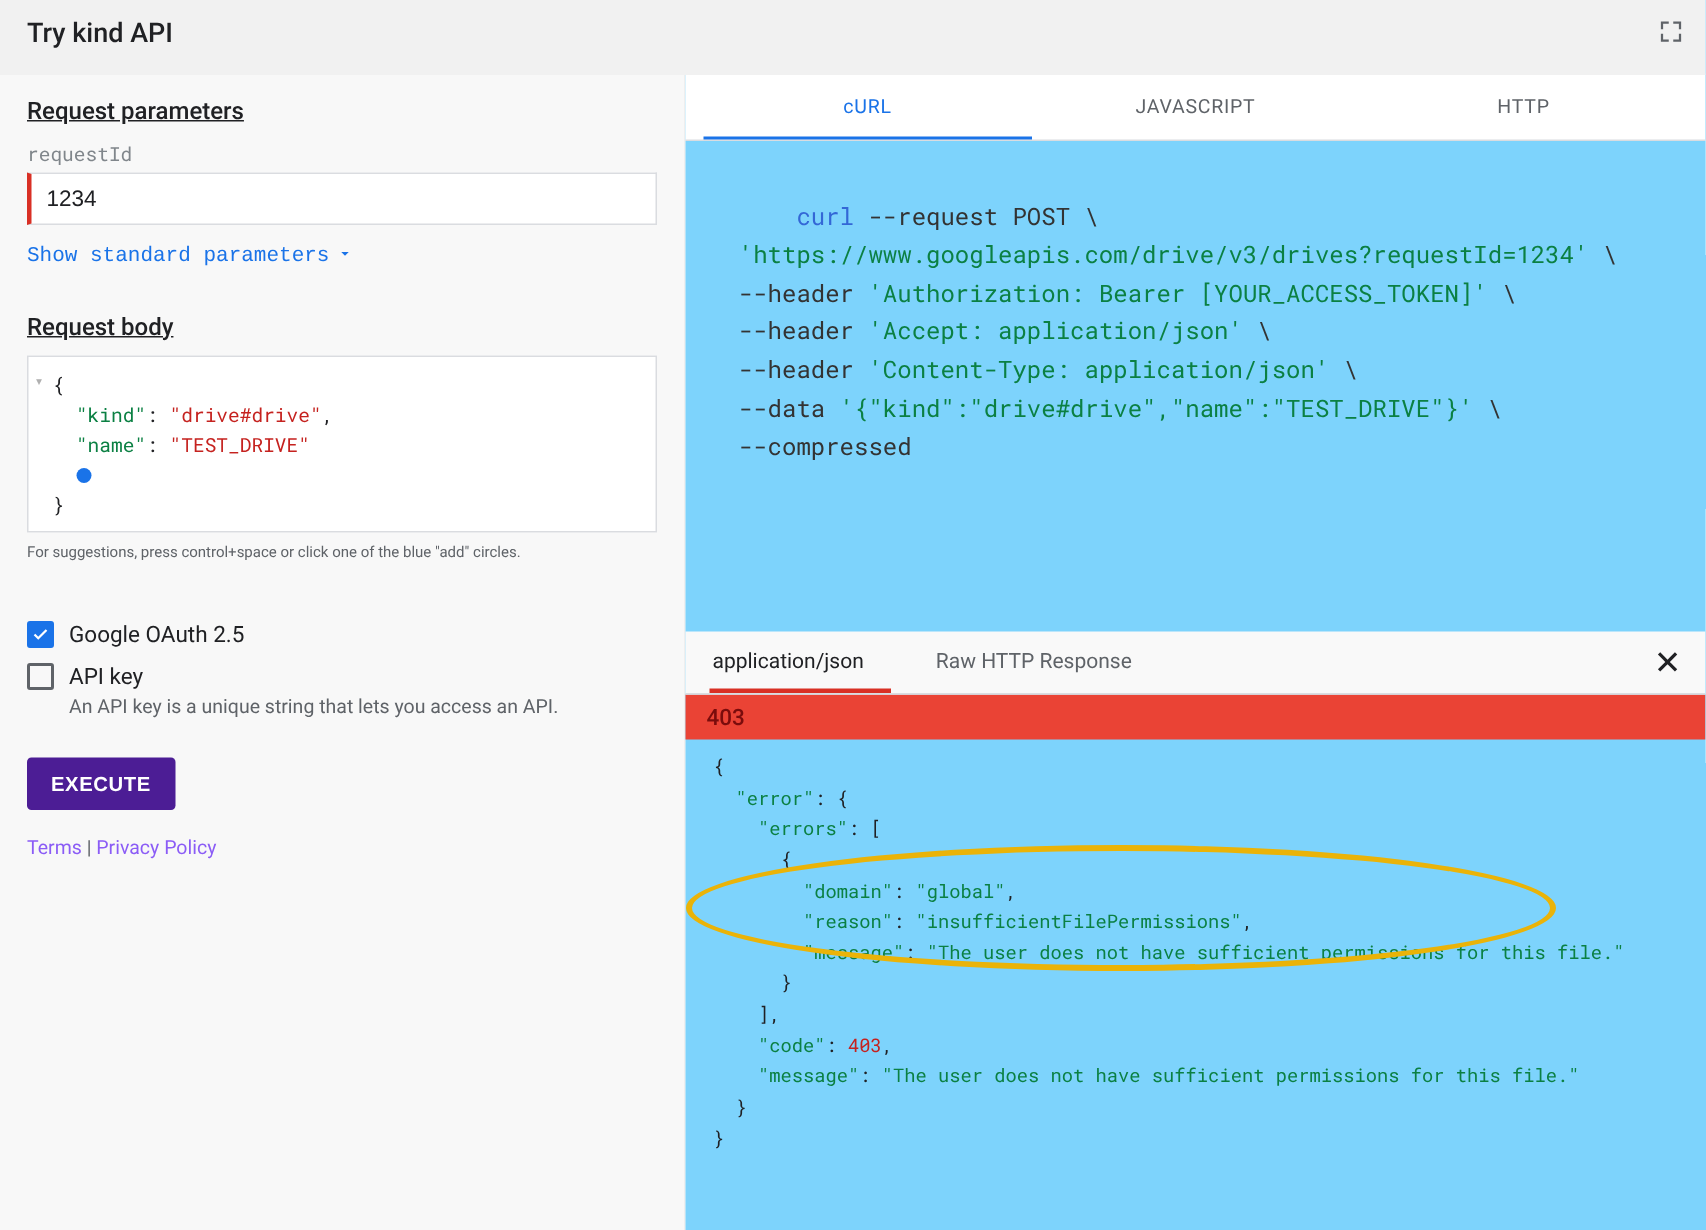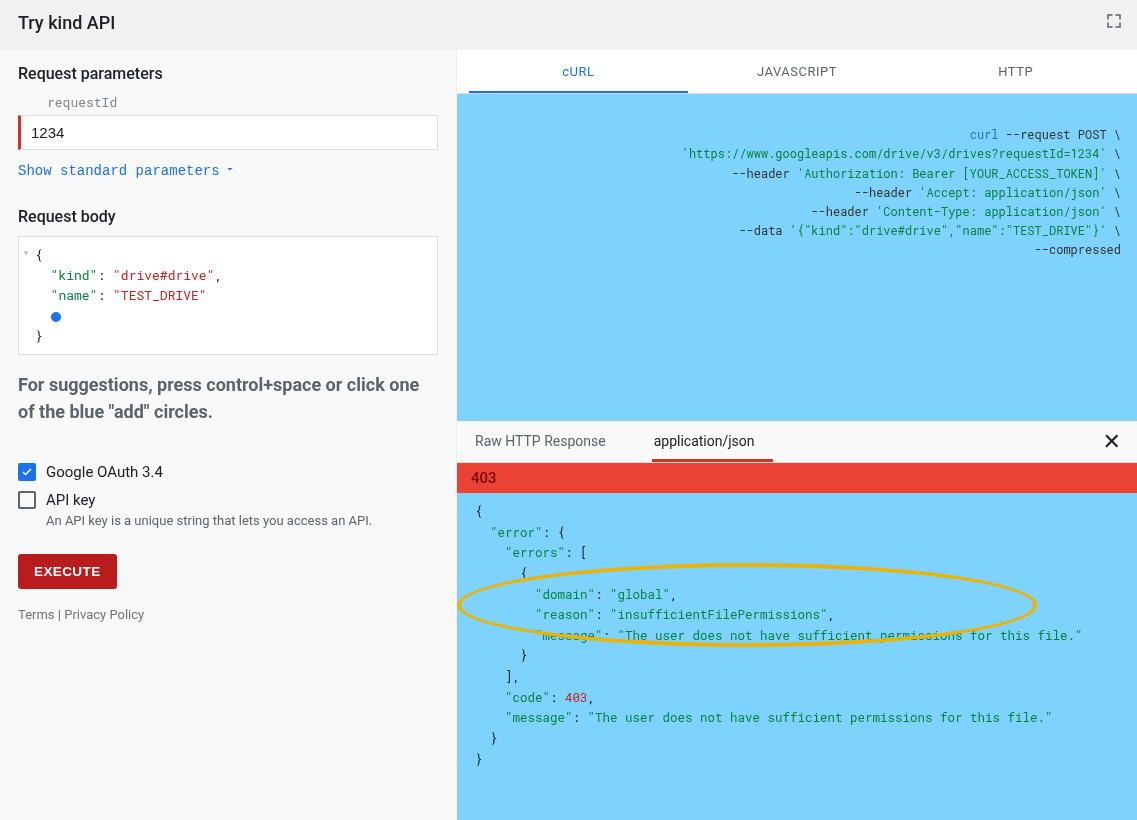--- a/index.html
+++ b/index.html
@@ -38,27 +38,27 @@
     background: #7dd3fc;
   }
   .section-heading {
     font-size: 16px;
     font-weight: 500;
     color: #202124;
     margin-bottom: 10px;
     display: flex;
     align-items: center;
     gap: 6px;
+    text-decoration: underline;
   }
   .param-label {
     font-family: "Roboto Mono", monospace;
     font-size: 13px;
     color: #80868b;
     margin-bottom: 4px;
-    margin-left: 29px;
   }
   .param-input {
     width: 100%;
     padding: 8px 10px;
     font-size: 15px;
     border: 1px solid #dadce0;
     border-left: 3px solid #d93025;
     background: #fff;
     outline: none;
     color: #202124;
@@ -86,67 +86,66 @@
     color: #202124;
     margin-top: 6px;
     position: relative;
   }
   .req-body-box .gutter { position:absolute; left:4px; top:8px; color:#b0b0b0; font-size:10px; }
   .json-key { color: #0b8043; }
   .json-str { color: #c5221f; }
   .json-punc { color: #202124; }
   .add-dot { display:inline-block; width:10px; height:10px; border-radius:50%; background:#1a73e8; vertical-align:middle; }
   .hint {
-    font-size: 18px;
+    font-size: 10px;
     color: #5f6368;
-    margin-top: 16px;
+    margin-top: 6px;
     line-height: 1.5;
-    font-weight: bold;
   }
   .spacer-lg { height: 28px; }
   .help-icon {
     display:inline-flex; width:16px; height:16px; border-radius:50%;
     background:#5f6368; color:#fff; font-size:11px; font-weight:700;
     align-items:center; justify-content:center;
   }
   .cred-row { display:flex; align-items:flex-start; gap:10px; margin-top:10px; }
   .cred-check {
     width:18px; height:18px; flex-shrink:0;
     display:inline-flex; align-items:center; justify-content:center;
     border:2px solid #5f6368; border-radius:2px;
   }
   .cred-check.checked { background:#1a73e8; border-color:#1a73e8; color:#fff; }
   .cred-label { font-size:15px; color:#202124; }
   .cred-desc { font-size:13px; color:#5f6368; margin-top:4px; }
   .cred-body { flex:1; }
   .execute-btn {
     margin-top: 26px;
-    background:#b91c1c; color:#fff; font-weight:600; font-size:13.5px;
+    background:#4c1d95; color:#fff; font-weight:600; font-size:13.5px;
     letter-spacing:0.4px;
     border:none; padding:10px 16px; border-radius:3px; cursor:pointer;
   }
   .footer-links { margin-top:18px; font-size:13px; }
-  .footer-links a { color:#737373; text-decoration:none; }
+  .footer-links a { color:#8b5cf6; text-decoration:none; }
   .footer-sep { color:#5f6368; }
 
   
   .code-tabs {
     display:flex; border-bottom:1px solid #dadce0; background:#fff;
     padding: 0 12px;
   }
   .code-tab {
     flex:1; text-align:center; padding:14px 0 12px 0;
     font-size:13px; letter-spacing:0.5px; color:#5f6368; cursor:pointer;
     border-bottom:2px solid transparent;
   }
   .code-tab.active { color:#1a73e8; border-bottom-color:#1a73e8; }
   .code-area {
     flex:1; position:relative; padding:12px 16px;
-    font-family:"Roboto Mono", monospace; font-size:12px; line-height:1.6;
-    overflow:auto; white-space:pre; color:#333;text-align:right;
+    font-family:"Roboto Mono", monospace; font-size:16px; line-height:1.6;
+    overflow:auto; white-space:pre; color:#333;
   }
   .code-actions { position:absolute; top:8px; right:14px; display:flex; gap:10px; }
   .code-icon { width:18px; height:18px; color:#5f6368; cursor:pointer; }
   .tk-cmd { color:#3367d6; }
   .tk-str { color:#0b8043; }
   .tk-plain { color:#333; }
 
   .resp-tabs {
     display:flex; align-items:center; border-bottom:1px solid #dadce0;
     padding: 0 16px; position:relative; background:#f9f9f9;
@@ -231,21 +230,21 @@
     <div class="spacer-lg"></div>
 
 
     <div class="cred-row">
       <span class="cred-check checked">
         <svg width="12" height="12" viewBox="0 0 24 24" fill="none" stroke="#fff" stroke-width="3">
             <polyline points="20 6 9 17 4 12"></polyline>
           </svg>
       </span>
       <div class="cred-body">
-        <div class="cred-label">Google OAuth 3.4</div>
+        <div class="cred-label">Google OAuth 2.5</div>
       </div>
     </div>
 
     <div class="cred-row">
       <span class="cred-check"></span>
       <div class="cred-body">
         <div class="cred-label">API key</div>
         <div class="cred-desc">An API key is a unique string that lets you access an API.</div>
       </div>
     </div>
@@ -277,22 +276,22 @@
       </div><span class="tk-cmd">curl</span><span class="tk-plain"> --request </span><span class="tk-plain">POST</span><span class="tk-plain"> \</span>
 <span class="tk-str">  'https://www.googleapis.com/drive/v3/drives?requestId=1234'</span><span class="tk-plain"> \</span>
 <span class="tk-plain">  --header </span><span class="tk-str">'Authorization: Bearer [YOUR_ACCESS_TOKEN]'</span><span class="tk-plain"> \</span>
 <span class="tk-plain">  --header </span><span class="tk-str">'Accept: application/json'</span><span class="tk-plain"> \</span>
 <span class="tk-plain">  --header </span><span class="tk-str">'Content-Type: application/json'</span><span class="tk-plain"> \</span>
 <span class="tk-plain">  --data </span><span class="tk-str">'{"kind":"drive#drive","name":"TEST_DRIVE"}'</span><span class="tk-plain"> \</span>
 <span class="tk-plain">  --compressed</span>
     </div>
 
     <div class="resp-tabs">
+      <div class="resp-tab active">application/json</div>
       <div class="resp-tab">Raw HTTP Response</div>
-      <div class="resp-tab active">application/json</div>
       <div class="resp-close">✕</div>
     </div>
 
     <div class="status-bar">
       <span style="color:#7a0c0c;">403</span>
     </div>
 
     <div class="resp-body">{
   <span class="j-key">"error"</span>: {
     <span class="j-key">"errors"</span>: [

